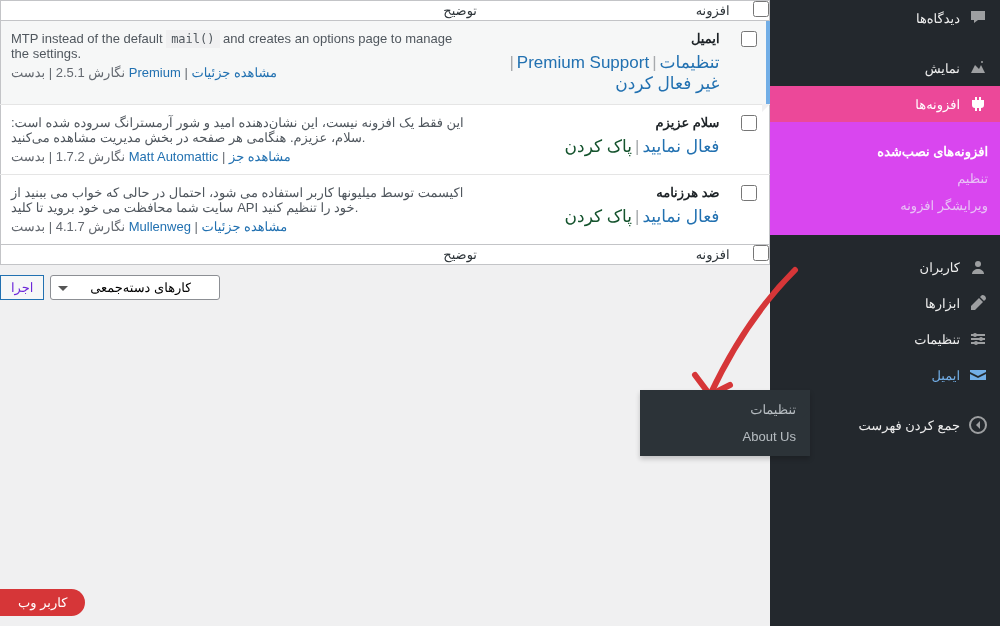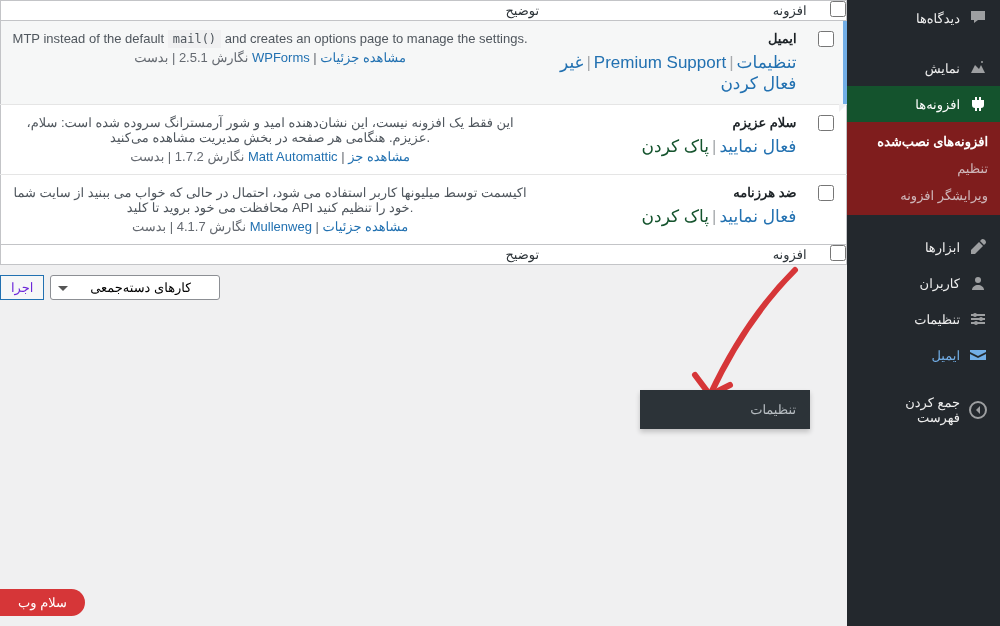--- a/index.html
+++ b/index.html
@@ -1,37 +1,37 @@
 <!DOCTYPE html>
 <html dir="rtl" lang="fa"><head>
 <meta charset="utf-8">
 <style>
 *{margin:0;padding:0;box-sizing:border-box}
 body{font-family:Tahoma,Arial,sans-serif;font-size:13px;background:#f0f0f1;direction:rtl;overflow:hidden;width:1000px;height:626px;position:relative}
 .wrap{display:flex;height:100%}
-.sidebar{width:153px;background:#23282d;color:#eee;height:100%;position:relative}
+.sidebar{width:230px;background:#23282d;color:#eee;height:100%;position:relative}
 .menu-item{display:flex;align-items:center;padding:8px 12px;color:#eee;cursor:pointer;gap:8px}
-.menu-item.active{background:#14532d;color:#fff;position:relative}
+.menu-item.active{background:#ec4899;color:#fff;position:relative}
 .menu-item.active::before{content:'';position:absolute;left:-8px;top:50%;margin-top:-8px;border:8px solid transparent;border-left-color:#f0f0f1}
 .menu-item .icon{width:20px;height:20px;display:flex;align-items:center;justify-content:center;opacity:.6}
 .menu-item.active .icon{opacity:1}
-.submenu{background:#7f1d1d;padding:6px 0}
+.submenu{background:#d946ef;padding:16px 0}
 .submenu-item{padding:6px 12px 6px 12px;color:rgba(240,245,250,.7);cursor:pointer;font-size:13px}
 .submenu-item.current{color:#fff;font-weight:600}
 .flyout{position:absolute;right:190px;top:390px;background:#2c3338;min-width:170px;box-shadow:0 3px 5px rgba(0,0,0,.2);padding:6px 0;z-index:100}
 .flyout::before{content:'';position:absolute;right:-8px;top:12px;border:8px solid transparent;border-left-color:#2c3338}
 .flyout-item{padding:6px 14px;color:rgba(240,245,250,.7);cursor:pointer;text-align:right}
 .content{flex:1;background:#f0f0f1;overflow:hidden;padding:0}
 .table{width:100%;border-collapse:collapse;background:#fff;border:1px solid #c3c4c7}
 .table th{background:#fff;border-bottom:1px solid #c3c4c7;text-align:right;font-weight:400;color:#2c3338}
 .table tfoot th{border-top:1px solid #c3c4c7;border-bottom:none}
 .table td{padding:10px;vertical-align:top;border-bottom:1px solid #e5e5e5}
 .table tr:last-child td{border-bottom:none}
 .cbcol{width:40px;text-align:center}
-.desc-col{direction:ltr;text-align:center;color:#50575e}
+.desc-col{direction:ltr;text-align:left;color:#50575e}
 .plugin-name{font-weight:600;color:#1d2327;margin-bottom:6px}
 .row-actions{color:#a7aaad;font-size:17px}
 .row-actions a{text-decoration:none}
 .link-blue{color:#2271b1}
 .link-red{color:#14532d}
 .version-row{color:#646970;padding-top:4px}
 .version-row a{color:#2271b1;text-decoration:none}
 .active-plugin td:first-child{position:relative}
 .active-plugin td:first-child::before{content:'';position:absolute;right:-1px;top:0;bottom:0;width:4px;background:#72aee6}
 .active-plugin td{background:#f6f7f7}
@@ -78,33 +78,33 @@
     </div>
     <div class="submenu">
       <div class="submenu-item current">افزونه‌های نصب‌شده</div>
       <div class="submenu-item">تنظیم</div>
       <div class="submenu-item">ویرایشگر افزونه</div>
     </div>
     <div style="height:14px"></div>
     <div class="menu-item">
       <span class="icon">
           <svg width="20" height="20" viewBox="0 0 20 20" fill="currentColor">
-            <path d="M14 2l-2 2 4 4 2-2a4 4 0 00-4-4zM11 5L3 13v4h4l8-8z"></path>
-          </svg>
-        </span>
-      <span>ابزارها</span>
-    </div>
-    <div class="menu-item">
-      <span class="icon">
-          <svg width="20" height="20" viewBox="0 0 20 20" fill="currentColor">
             <circle cx="10" cy="7" r="3"></circle>
             <path d="M4 17c0-3 3-5 6-5s6 2 6 5z"></path>
           </svg>
         </span>
       <span>کاربران</span>
+    </div>
+    <div class="menu-item">
+      <span class="icon">
+          <svg width="20" height="20" viewBox="0 0 20 20" fill="currentColor">
+            <path d="M14 2l-2 2 4 4 2-2a4 4 0 00-4-4zM11 5L3 13v4h4l8-8z"></path>
+          </svg>
+        </span>
+      <span>ابزارها</span>
     </div>
     <div class="menu-item">
       <span class="icon">
           <svg width="20" height="20" viewBox="0 0 20 20" fill="currentColor">
             <rect x="3" y="5" width="14" height="2"></rect>
             <rect x="3" y="9" width="14" height="2"></rect>
             <rect x="3" y="13" width="14" height="2"></rect>
             <circle cx="7" cy="6" r="2"></circle>
             <circle cx="13" cy="10" r="2"></circle>
             <circle cx="8" cy="14" r="2"></circle>
@@ -127,41 +127,42 @@
             <circle cx="10" cy="10" r="8" fill="none" stroke="currentColor" stroke-width="2"></circle>
             <path d="M12 6l-4 4 4 4z"></path>
           </svg>
         </span>
       <span>جمع کردن فهرست</span>
     </div>
   </div>
 
   <div class="flyout">
     <div class="flyout-item">تنظیمات</div>
+    <div class="flyout-item">About Us</div>
   </div>
 
   <div class="content">
     <table class="table">
       <thead>
         <tr>
           <th class="cbcol"><input type="checkbox" style=""></th>
           <th>افزونه</th>
           <th class="desc-col">توضیح</th>
         </tr>
       </thead>
       <tbody id="plugin-rows">
           <tr class="active-plugin">
     <td class="cbcol"><input type="checkbox" style=""></td>
     <td>
       <div class="plugin-name">ایمیل</div>
       <div class="row-actions"><a href="#" class="link-blue">تنظیمات</a><span class="sep">|</span><a href="#" class="link-blue">Premium Support</a><span class="sep">|</span><a href="#" class="link-blue">غیر فعال کردن</a></div>
     </td>
     <td class="desc-col">
       <div>MTP instead of the default <code>mail()</code> and creates an options page to manage the settings.</div>
-      <div class="version-row">نگارش 2.5.1 | بدست <a href="#">WPForms</a> | <a href="#">مشاهده جزئیات</a></div>
+      <div class="version-row">نگارش 2.5.1 | بدست <a href="#">Premium</a> | <a href="#">مشاهده جزئیات</a></div>
     </td>
           </tr>
           <tr>
     <td class="cbcol"><input type="checkbox" style=""></td>
     <td>
       <div class="plugin-name">سلام عزیزم</div>
       <div class="row-actions"><a href="#" class="link-blue">فعال نمایید</a><span class="sep">|</span><a href="#" class="link-red">پاک کردن</a></div>
     </td>
     <td class="desc-col">
       <div>این فقط یک افزونه نیست، این نشان‌دهنده امید و شور آرمسترانگ سروده شده است: سلام، عزیزم. هنگامی هر صفحه در بخش مدیریت مشاهده می‌کنید.</div>
@@ -197,13 +198,13 @@
       <button class="bulk-btn">اجرا</button>
     </div>
   </div>
 </div>
 
 <svg class="arrow" width="130" height="160">
   <path d="M110 10 Q 60 60 25 135" stroke="#d63638" stroke-width="6" fill="none" stroke-linecap="round"></path>
   <path d="M25 135 L10 115 M25 135 L45 125" stroke="#d63638" stroke-width="6" fill="none" stroke-linecap="round"></path>
 </svg>
 
-<div class="badge">سلام وب</div>
+<div class="badge">کاربر وب</div>
 
 </body></html>

